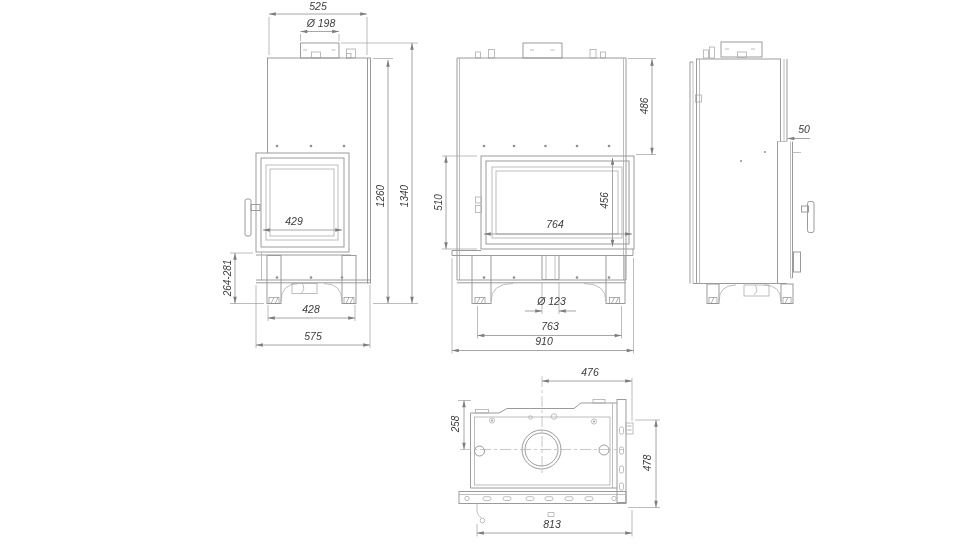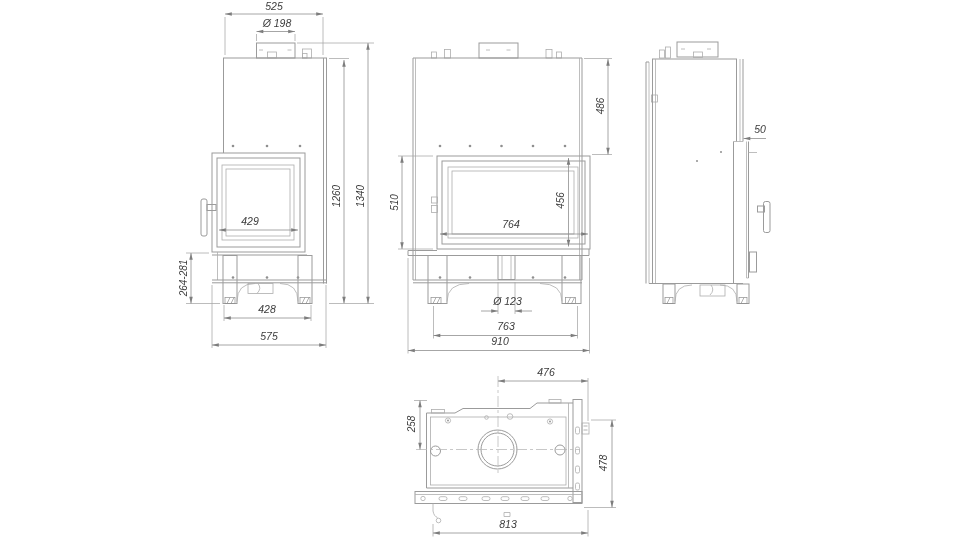--- a/index.html
+++ b/index.html
@@ -1,16 +1,16 @@
 <!DOCTYPE html>
 <html><head>
 <meta charset="utf-8">
 <style>
   html,body{margin:0;padding:0;background:#ffffff;}
-  .canvas{position:relative;width:779px;height:546px;background:#ffffff;overflow:hidden;}
+  .canvas{position:relative;width:779px;height:546px;background:#ffffff;overflow:hidden;padding-left:44px;}
   svg{display:block;}
   .g   {stroke:#9b9b9b;stroke-width:1;fill:none;}
   .g2  {stroke:#adadad;stroke-width:.8;fill:none;}
   .dim {stroke:#8f8f8f;stroke-width:.8;fill:none;}
   .ext {stroke:#a5a5a5;stroke-width:.75;fill:none;}
   .cl  {stroke:#b5b5b5;stroke-width:.75;fill:none;stroke-dasharray:11 3 3 3;}
   .dot {fill:#8f8f8f;stroke:none;}
   .hat {stroke:#8f8f8f;stroke-width:.7;fill:none;}
   text{font-family:"Liberation Sans",sans-serif;font-style:italic;font-size:10.5px;fill:#3b3b3b;}
   .sm{font-size:10px;}

